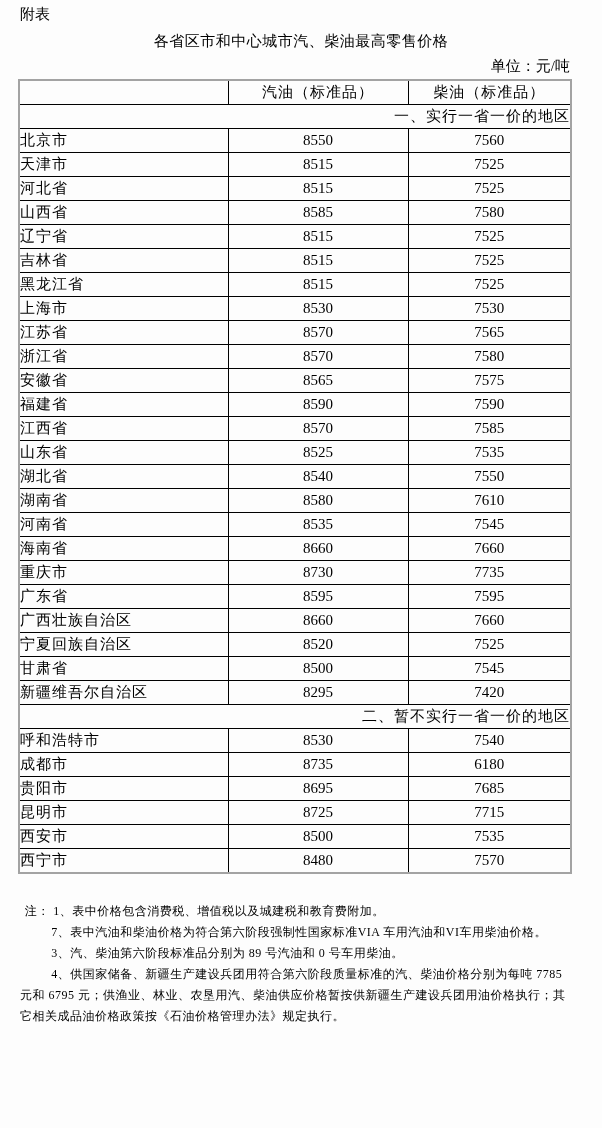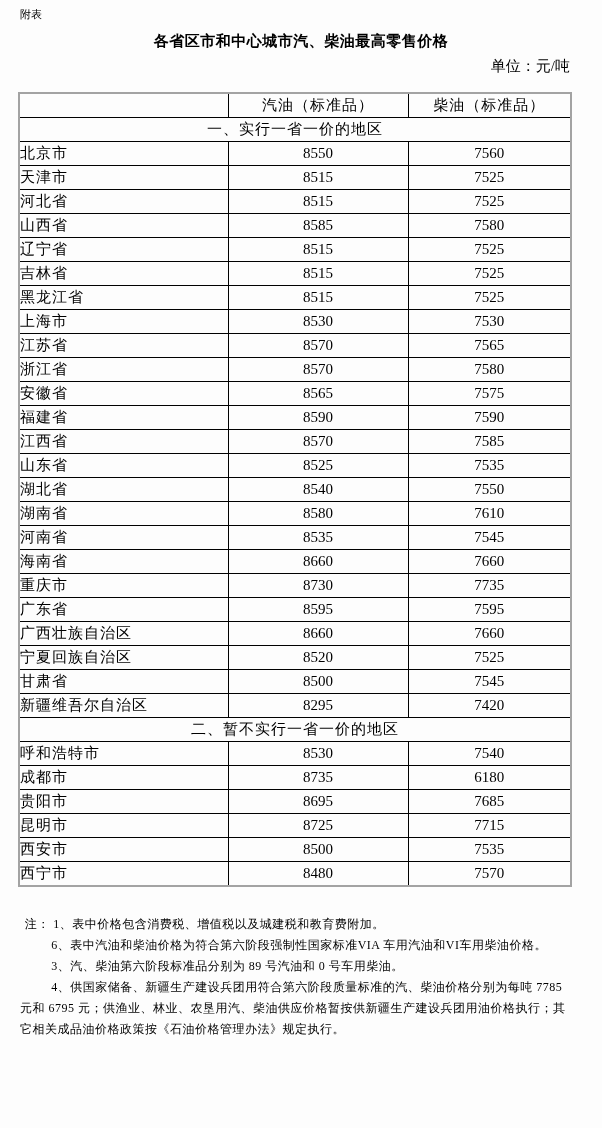--- a/index.html
+++ b/index.html
@@ -12,33 +12,33 @@
   .page {
     width: 602px;
     height: 1128px;
     box-sizing: border-box;
     padding-top: 5px;
     overflow: hidden;
     background: #fdfdfd;
   }
   .attach {
     margin-left: 20px;
-    font-size: 11px;
+    font-size: 15px;
     line-height: 18px;
   }
   .title {
     text-align: center;
-    font-weight: 700;
+    font-weight: 400;
     font-size: 15px;
     margin-top: 9px;
     letter-spacing: 0.5px;
   }
   .unit {
     width: 552px;
-    margin: 6px 0 16px 18px;
+    margin: 6px 0 3px 18px;
     text-align: right;
     font-size: 15px;
   }
   table.price-table {
     margin-left: 18px;
     width: 552px;
     border-collapse: collapse;
     table-layout: fixed;
     border: 2px solid #a3a3a3;
   }
@@ -48,21 +48,21 @@
     font-size: 15px;
     padding: 0;
     overflow: hidden;
     white-space: nowrap;
     line-height: 23px;
   }
   .col-region { width: 209px; }
   .col-gas    { width: 180px; }
   .col-diesel { width: 163px; }
   .head-cell { text-align: center; letter-spacing: 1px; }
-  .section-cell { padding-left: 7px; text-align: center; letter-spacing: 1px; }
+  .section-cell { padding-left: 7px; text-align: right; letter-spacing: 1px; }
   .region-cell { padding-left: 45px; text-align: left; letter-spacing: 1px; margin-left: 21px; }
   .price-cell { text-align: center; }
   .notes {
     margin: 27px 30px 0 20px;
     font-size: 12px;
     line-height: 21px;
   }
   .note {
     margin: 0;
     text-indent: 2.6em;
@@ -249,18 +249,18 @@
         <tr>
           <td class="region-cell">西宁市</td>
           <td class="price-cell">8480</td>
           <td class="price-cell">7570</td>
         </tr>
       </tbody>
   </table>
 
   <div class="notes">
     <p class="note note-first">注： 1、表中价格包含消费税、增值税以及城建税和教育费附加。</p>
-    <p class="note">6、表中汽油和柴油价格为符合第六阶段强制性国家标准VIA 车用汽油和VI车用柴油价格。</p>
+    <p class="note">7、表中汽油和柴油价格为符合第六阶段强制性国家标准VIA 车用汽油和VI车用柴油价格。</p>
     <p class="note">3、汽、柴油第六阶段标准品分别为 89 号汽油和 0 号车用柴油。</p>
     <p class="note">4、供国家储备、新疆生产建设兵团用符合第六阶段质量标准的汽、柴油价格分别为每吨 7785 元和 6795 元；供渔业、林业、农垦用汽、柴油供应价格暂按供新疆生产建设兵团用油价格执行；其它相关成品油价格政策按《石油价格管理办法》规定执行。</p>
   </div>
 
 </div>
 
 </body></html>

